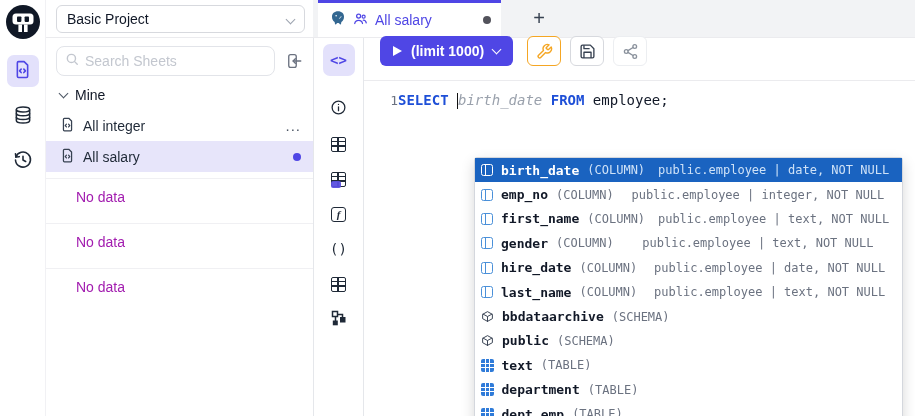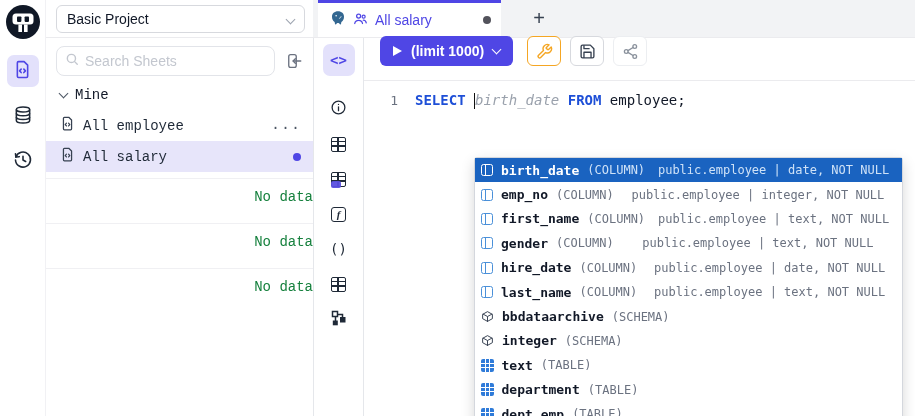--- a/index.html
+++ b/index.html
@@ -27,31 +27,31 @@
   .chev.white { border-color:#fff; }
   .sidebar-body { padding:8px 0 0 0; overflow:hidden; }
   .search-row { display:flex; align-items:center; padding:0 6px 0 10px; gap:6px; }
   .search-box { flex:1; height:30px; border:1px solid #e2e4e9; border-radius:8px; display:flex;
                 align-items:center; padding:0 8px; gap:6px; }
   .search-box input { border:none; outline:none; font-size:14px; width:100%; color:#374151;
                       font-family:"Liberation Sans", sans-serif; }
   .search-box input::placeholder { color:#c3c7cf; }
   .collapse-btn { width:26px; height:26px; border:none; background:transparent; cursor:pointer;
                   display:flex; align-items:center; justify-content:center; }
-  .tree { font-size:14px;font-family:Liberation Mono, monospace; }
+  .tree { font-size:14px; }
   .section-header { display:flex; align-items:center; gap:8px; padding:11px 10px 7px 14px;
                     color:#111827; cursor:pointer; }
   .section-header .chev { margin-top:-3px; }
   .tree-item { display:flex; align-items:center; gap:8px; height:31px; padding:0 12px 0 14px;
                color:#1f2937; cursor:pointer; }
   .tree-item.selected { background:#e7e5fa; }
   .tree-item .grow { flex:1; }
   .more-dots { color:#4b5563; font-size:15px; letter-spacing:1px; }
   .blue-dot { width:8px; height:8px; border-radius:50%; background:#4f46e5; }
-  .no-data { color:#15803d; padding:10px 0 12px 30px;text-align:right; }
+  .no-data { color:#a21caf; padding:10px 0 12px 30px; }
   .divider { border-top:1px solid #f0f0f3; margin-top:6px; }
 
   
   .tool-rail { width:50px; flex:none; border-right:1px solid #e5e7eb; display:flex;
                flex-direction:column; align-items:center; padding-top:6px; }
   .tool-btn { width:32px; height:32px; border:none; background:transparent; border-radius:7px;
               display:flex; align-items:center; justify-content:center; margin-bottom:3px;
               cursor:pointer; color:#1f2937; }
   .tool-btn.selected { background:#e3e1fb; color:#4f46e5; }
   .code-glyph { font-family:"DejaVu Sans Mono", monospace; font-weight:bold; font-size:14px; }
@@ -83,21 +83,21 @@
   .play-tri { width:0; height:0; border-left:9px solid #fff; border-top:5.5px solid transparent;
               border-bottom:5.5px solid transparent; }
   .icon-btn { width:34px; height:30px; background:#fff; border:1px solid #d7d9de; border-radius:6px;
               display:flex; align-items:center; justify-content:center; cursor:pointer; }
   .icon-btn.wrench { border-color:#f5a623; }
   .icon-btn.share { border-color:#eceef1; }
 
   .editor { flex:1; position:relative; font-family:"DejaVu Sans Mono", monospace; font-size:14px; }
   .code-line { display:flex; align-items:center; padding-top:11px; }
   .gutter { width:34px; text-align:right; color:#6b7280; flex:none; font-size:13px; }
-  .code { margin-left:17px; white-space:pre; }
+  .code { white-space:pre; }
   .kw { color:#1e4fd7; font-weight:bold; margin-right:1ch; }
   .kw.second { margin-left:0; }
   .ghost { color:#9aa1ac; font-style:italic; margin-right:1ch; }
   .plain { color:#111827; }
   .cursor { display:inline-block; width:0; height:16px; border-left:1.6px solid #111;
             vertical-align:middle; }
 
   
   .popup { position:absolute; left:110px; top:76px; width:429px; background:#fff;
            border:1px solid #d4d7dd; border-radius:3px; box-shadow:0 5px 14px rgba(0,0,0,.16);
@@ -198,21 +198,21 @@
           <span>Mine</span>
         </div>
         <div class="tree-item">
           <span>
             <svg width="15" height="15" viewBox="0 0 24 24" fill="none" stroke="#374151" stroke-width="2" stroke-linecap="round" stroke-linejoin="round">
               <path d="M14 2H7a1.5 1.5 0 0 0-1.5 1.5v17A1.5 1.5 0 0 0 7 22h10a1.5 1.5 0 0 0 1.5-1.5V6.5z"></path>
               <polyline points="10.3 11.5 8.3 13.7 10.3 15.9"></polyline>
               <polyline points="13.7 11.5 15.7 13.7 13.7 15.9"></polyline>
             </svg>
           </span>
-          <span class="grow">All employee</span>
+          <span class="grow">All integer</span>
           <span class="more-dots">...</span>
         </div>
         <div class="tree-item selected">
           <span>
             <svg width="15" height="15" viewBox="0 0 24 24" fill="none" stroke="#374151" stroke-width="2" stroke-linecap="round" stroke-linejoin="round">
               <path d="M14 2H7a1.5 1.5 0 0 0-1.5 1.5v17A1.5 1.5 0 0 0 7 22h10a1.5 1.5 0 0 0 1.5-1.5V6.5z"></path>
               <polyline points="10.3 11.5 8.3 13.7 10.3 15.9"></polyline>
               <polyline points="13.7 11.5 15.7 13.7 13.7 15.9"></polyline>
             </svg>
           </span>
@@ -382,21 +382,21 @@
           <span class="ac-detail"></span>
         </div>
         <div class="ac-row">
           <span class="ic-schema">
             <svg width="13" height="13" viewBox="0 0 24 24" fill="none" stroke="#374151" stroke-width="1.8" stroke-linejoin="round">
                 <path d="M21 16V8l-9-5-9 5v8l9 5 9-5z"></path>
                 <path d="M3.3 7.3L12 12l8.7-4.7"></path>
                 <path d="M12 22V12"></path>
               </svg>
           </span>
-          <span class="ac-name">integer</span>
+          <span class="ac-name">public</span>
           <span class="ac-kind">(SCHEMA)</span>
           <span class="ac-detail"></span>
         </div>
         <div class="ac-row">
           <span class="ic-tbl"></span>
           <span class="ac-name">text</span>
           <span class="ac-kind">(TABLE)</span>
           <span class="ac-detail"></span>
         </div>
         <div class="ac-row">

